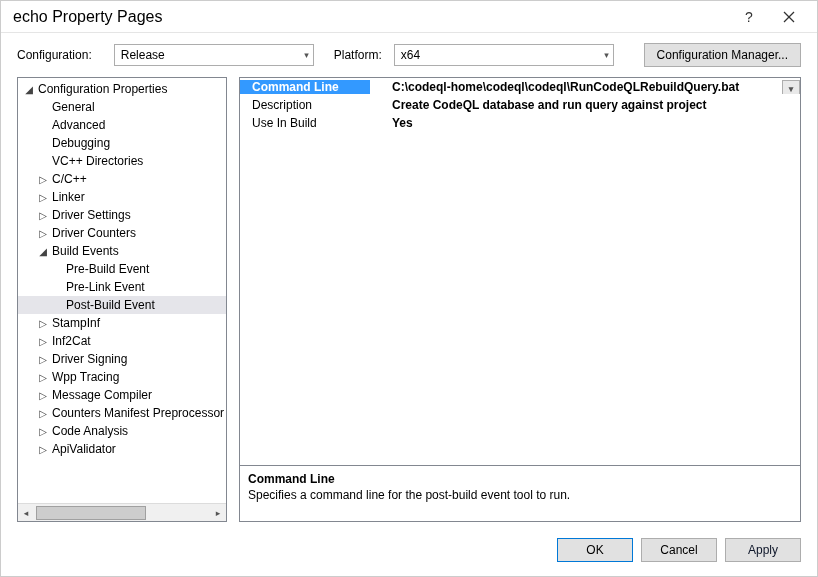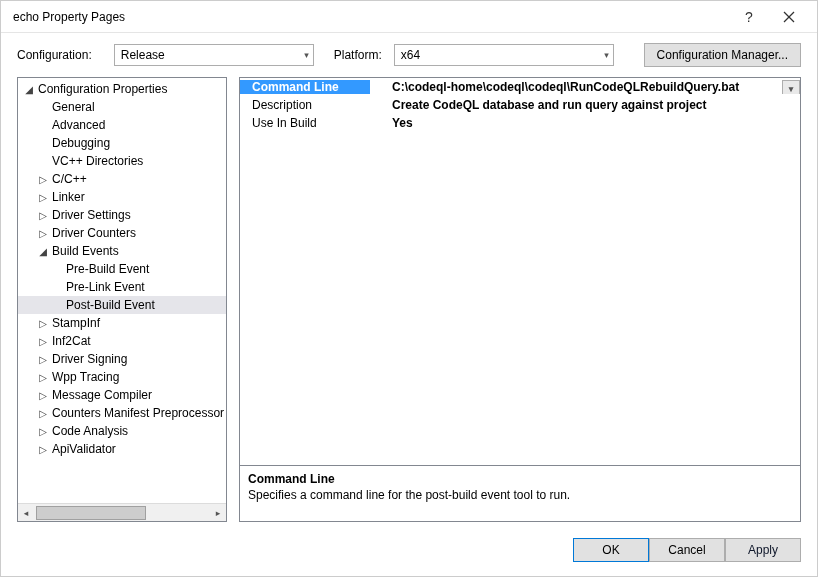--- a/index.html
+++ b/index.html
@@ -20,21 +20,21 @@
     box-shadow: 0 4px 16px rgba(0,0,0,0.12);
     margin: 0;
   }
   .titlebar {
     height: 32px;
     display: flex;
     align-items: center;
     padding: 0 8px 0 12px;
     border-bottom: 1px solid #e5e5e5;
   }
-  .titlebar-title { flex: 1; font-size: 12px; }
+  .titlebar-title { flex: 1; font-size: 16px; }
   .titlebar-btn {
     width: 40px; height: 28px;
     display: flex; align-items: center; justify-content: center;
     font-size: 14px; color: #333;
   }
   .config-row {
     display: flex;
     align-items: center;
     padding: 10px 16px;
     gap: 8px;
@@ -162,21 +162,21 @@
   }
   .desc {
     border-top: 1px solid #828790;
     padding: 6px 8px;
     height: 56px;
   }
   .desc-title { font-weight: bold; margin-bottom: 2px; }
   .footer {
     display: flex;
     justify-content: flex-end;
-    gap: 0;
+    gap: 8px;
     padding: 10px 16px 14px;
   }
   .btn-primary {
     border: 1.5px solid #0078d7;
     background: #e1e1e1;
   }
   .btn-disabled {
     color: #0f172a;
   }
 </style>

